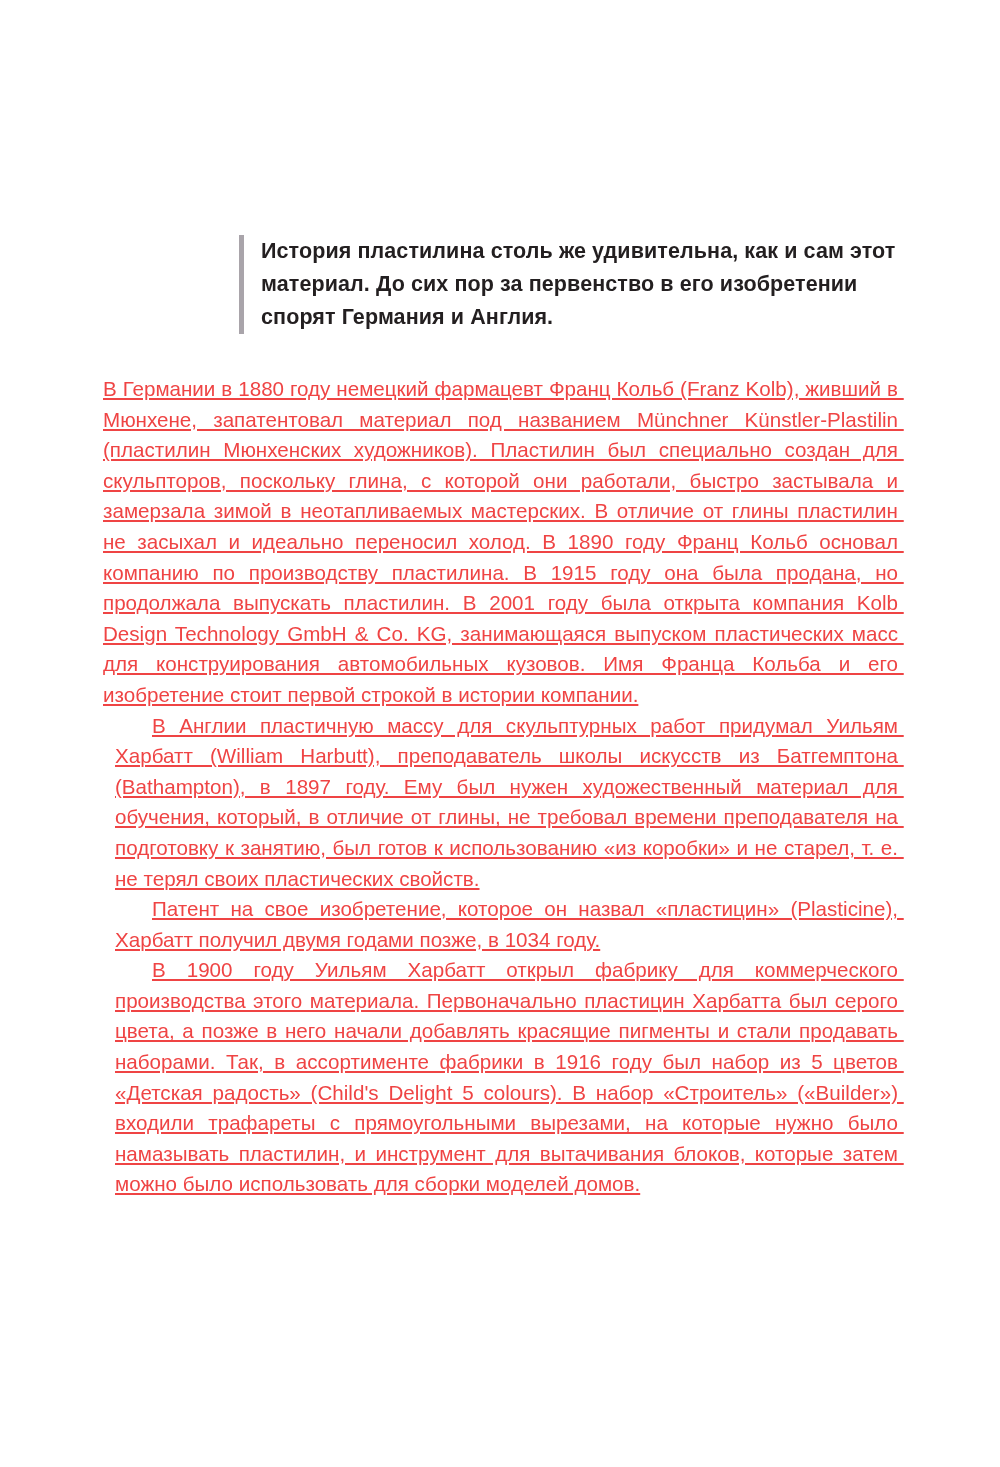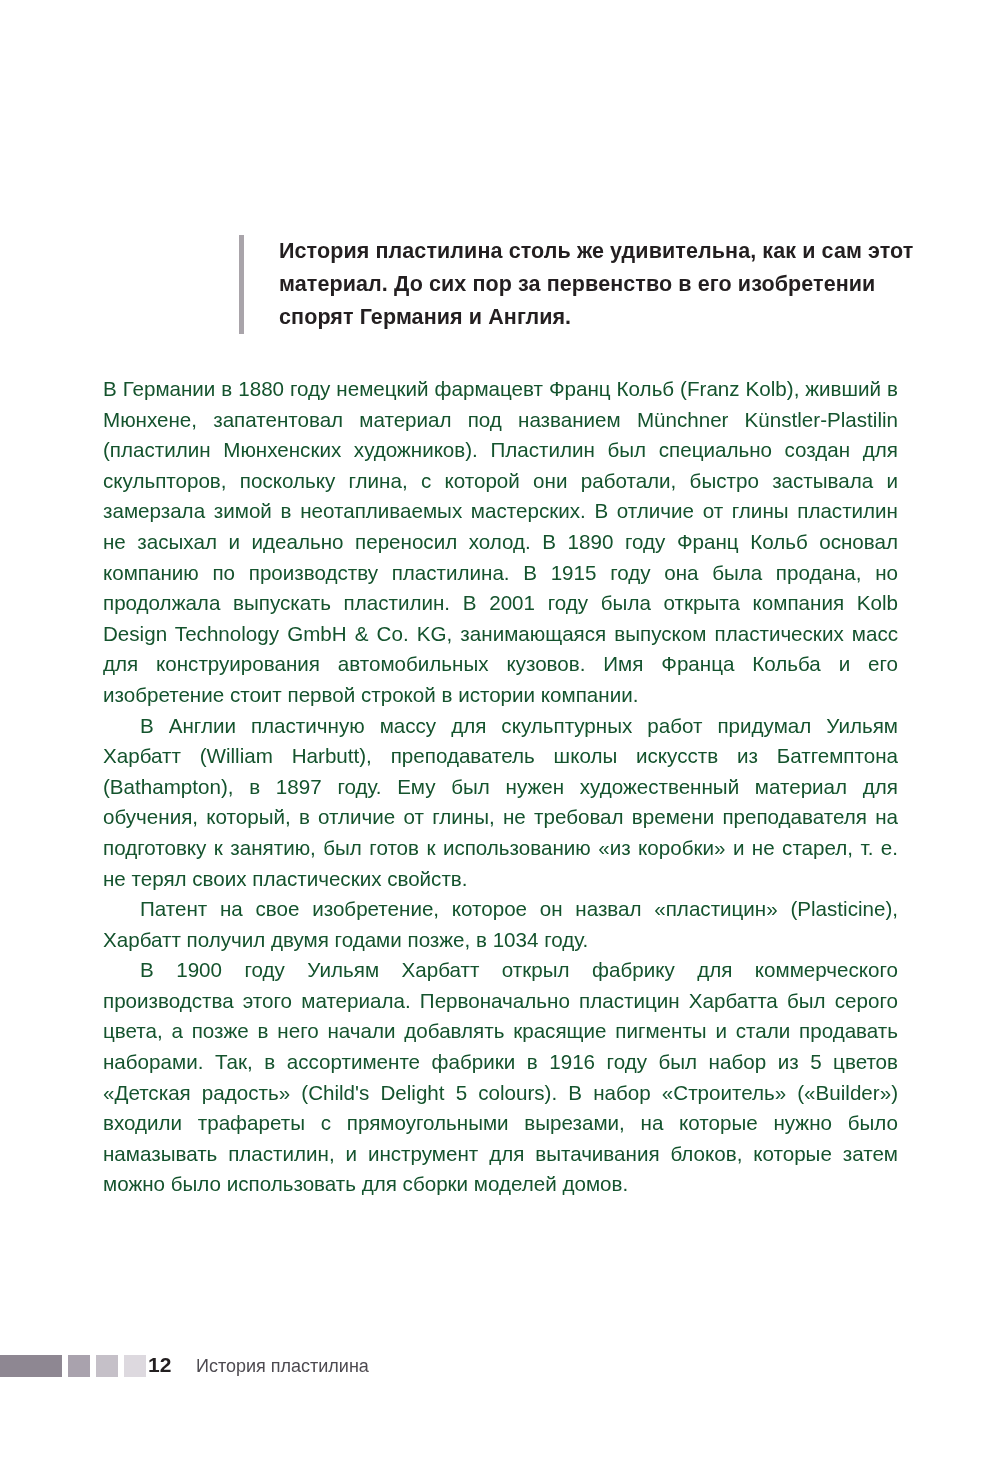--- a/index.html
+++ b/index.html
@@ -22,21 +22,21 @@
     width: 1000px;
     height: 1467px;
   }
 
   
   .epigraph {
     position: absolute;
     left: 199px;
     top: 219px;
     width: 690px;
-    padding-left: 35px;
+    padding-left: 17px;
     box-sizing: border-box;
     border-left: 5px solid #a9a4aa;
   }
   .epigraph-text {
     font-size: 21.5px;
     line-height: 33px;
     font-weight: bold;
     color: #231f20;
     letter-spacing: 0.1px;
     white-space: pre-wrap;
@@ -46,28 +46,30 @@
   .body-copy {
     position: absolute;
     left: 103px;
     top: 374px;
     width: 795px;
   }
   .body-copy p {
     margin: 0;
     font-size: 20.6px;
     line-height: 30.6px;
-    color: #14532d;
+    color: #ef4444;
     text-align: justify;
     text-justify: inter-word;
     hyphens: manual;
     white-space: pre-wrap;
+    text-decoration: underline;
   }
   .body-copy p.indent {
     text-indent: 37px;
+    margin-left: 12px;
   }
 
   
   .footer {
     position: absolute;
     left: 0;
     top: 1355px;
     width: 1000px;
     height: 32px;
   }
@@ -112,24 +114,14 @@
     <div class="epigraph-text">История пластилина столь же удивительна, как и сам этот материал. До сих пор за первенство в его изобретении спорят Германия и Англия.</div>
   </blockquote>
 
   <div class="body-copy">
     <p>В Германии в 1880 году немецкий фармацевт Франц Кольб (Franz Kolb), живший в Мюнхене, запатентовал материал под названием Münchner Künstler-Plastilin (пластилин Мюнхенских художников). Пластилин был специально создан для скульпторов, поскольку глина, с которой они работали, быстро застывала и замерзала зимой в неотапливаемых мастерских. В отличие от глины пластилин не засыхал и идеально переносил холод. В 1890 году Франц Кольб основал компанию по производству пластилина. В 1915 году она была продана, но продолжала выпускать пластилин. В 2001 году была открыта компания Kolb Design Technology GmbH &amp; Co. KG, занимающаяся выпуском пластических масс для конструирования автомобильных кузовов. Имя Франца Кольба и его изобретение стоит первой строкой в истории компании.</p>
     <p class="indent">В Англии пластичную массу для скульптурных работ придумал Уильям Харбатт (William Harbutt), преподаватель школы искусств из Батгемптона (Bathampton), в 1897 году. Ему был нужен художественный материал для обучения, который, в отличие от глины, не требовал времени преподавателя на подготовку к занятию, был готов к использованию «из коробки» и не старел, т. е. не терял своих пластических свойств.</p>
     <p class="indent">Патент на свое изобретение, которое он назвал «пластицин» (Plasticine), Харбатт получил двумя годами позже, в 1034 году.</p>
     <p class="indent">В 1900 году Уильям Харбатт открыл фабрику для коммерческого производства этого материала. Первоначально пластицин Харбатта был серого цвета, а позже в него начали добавлять красящие пигменты и стали продавать наборами. Так, в ассортименте фабрики в 1916 году был набор из 5 цветов «Детская радость» (Child's Delight 5 colours). В набор «Строитель» («Builder») входили трафареты с прямоугольными вырезами, на которые нужно было намазывать пластилин, и инструмент для вытачивания блоков, которые затем можно было использовать для сборки моделей домов.</p>
   </div>
 
-  <div class="footer">
-    <div class="footer-swatches">
-      <span class="sw sw-1"></span>
-      <span class="sw sw-2"></span>
-      <span class="sw sw-3"></span>
-      <span class="sw sw-4"></span>
-    </div>
-    <div class="footer-page-number">12</div>
-    <div class="footer-chapter">История пластилина</div>
-  </div>
 
 </div>
 
 </body></html>

